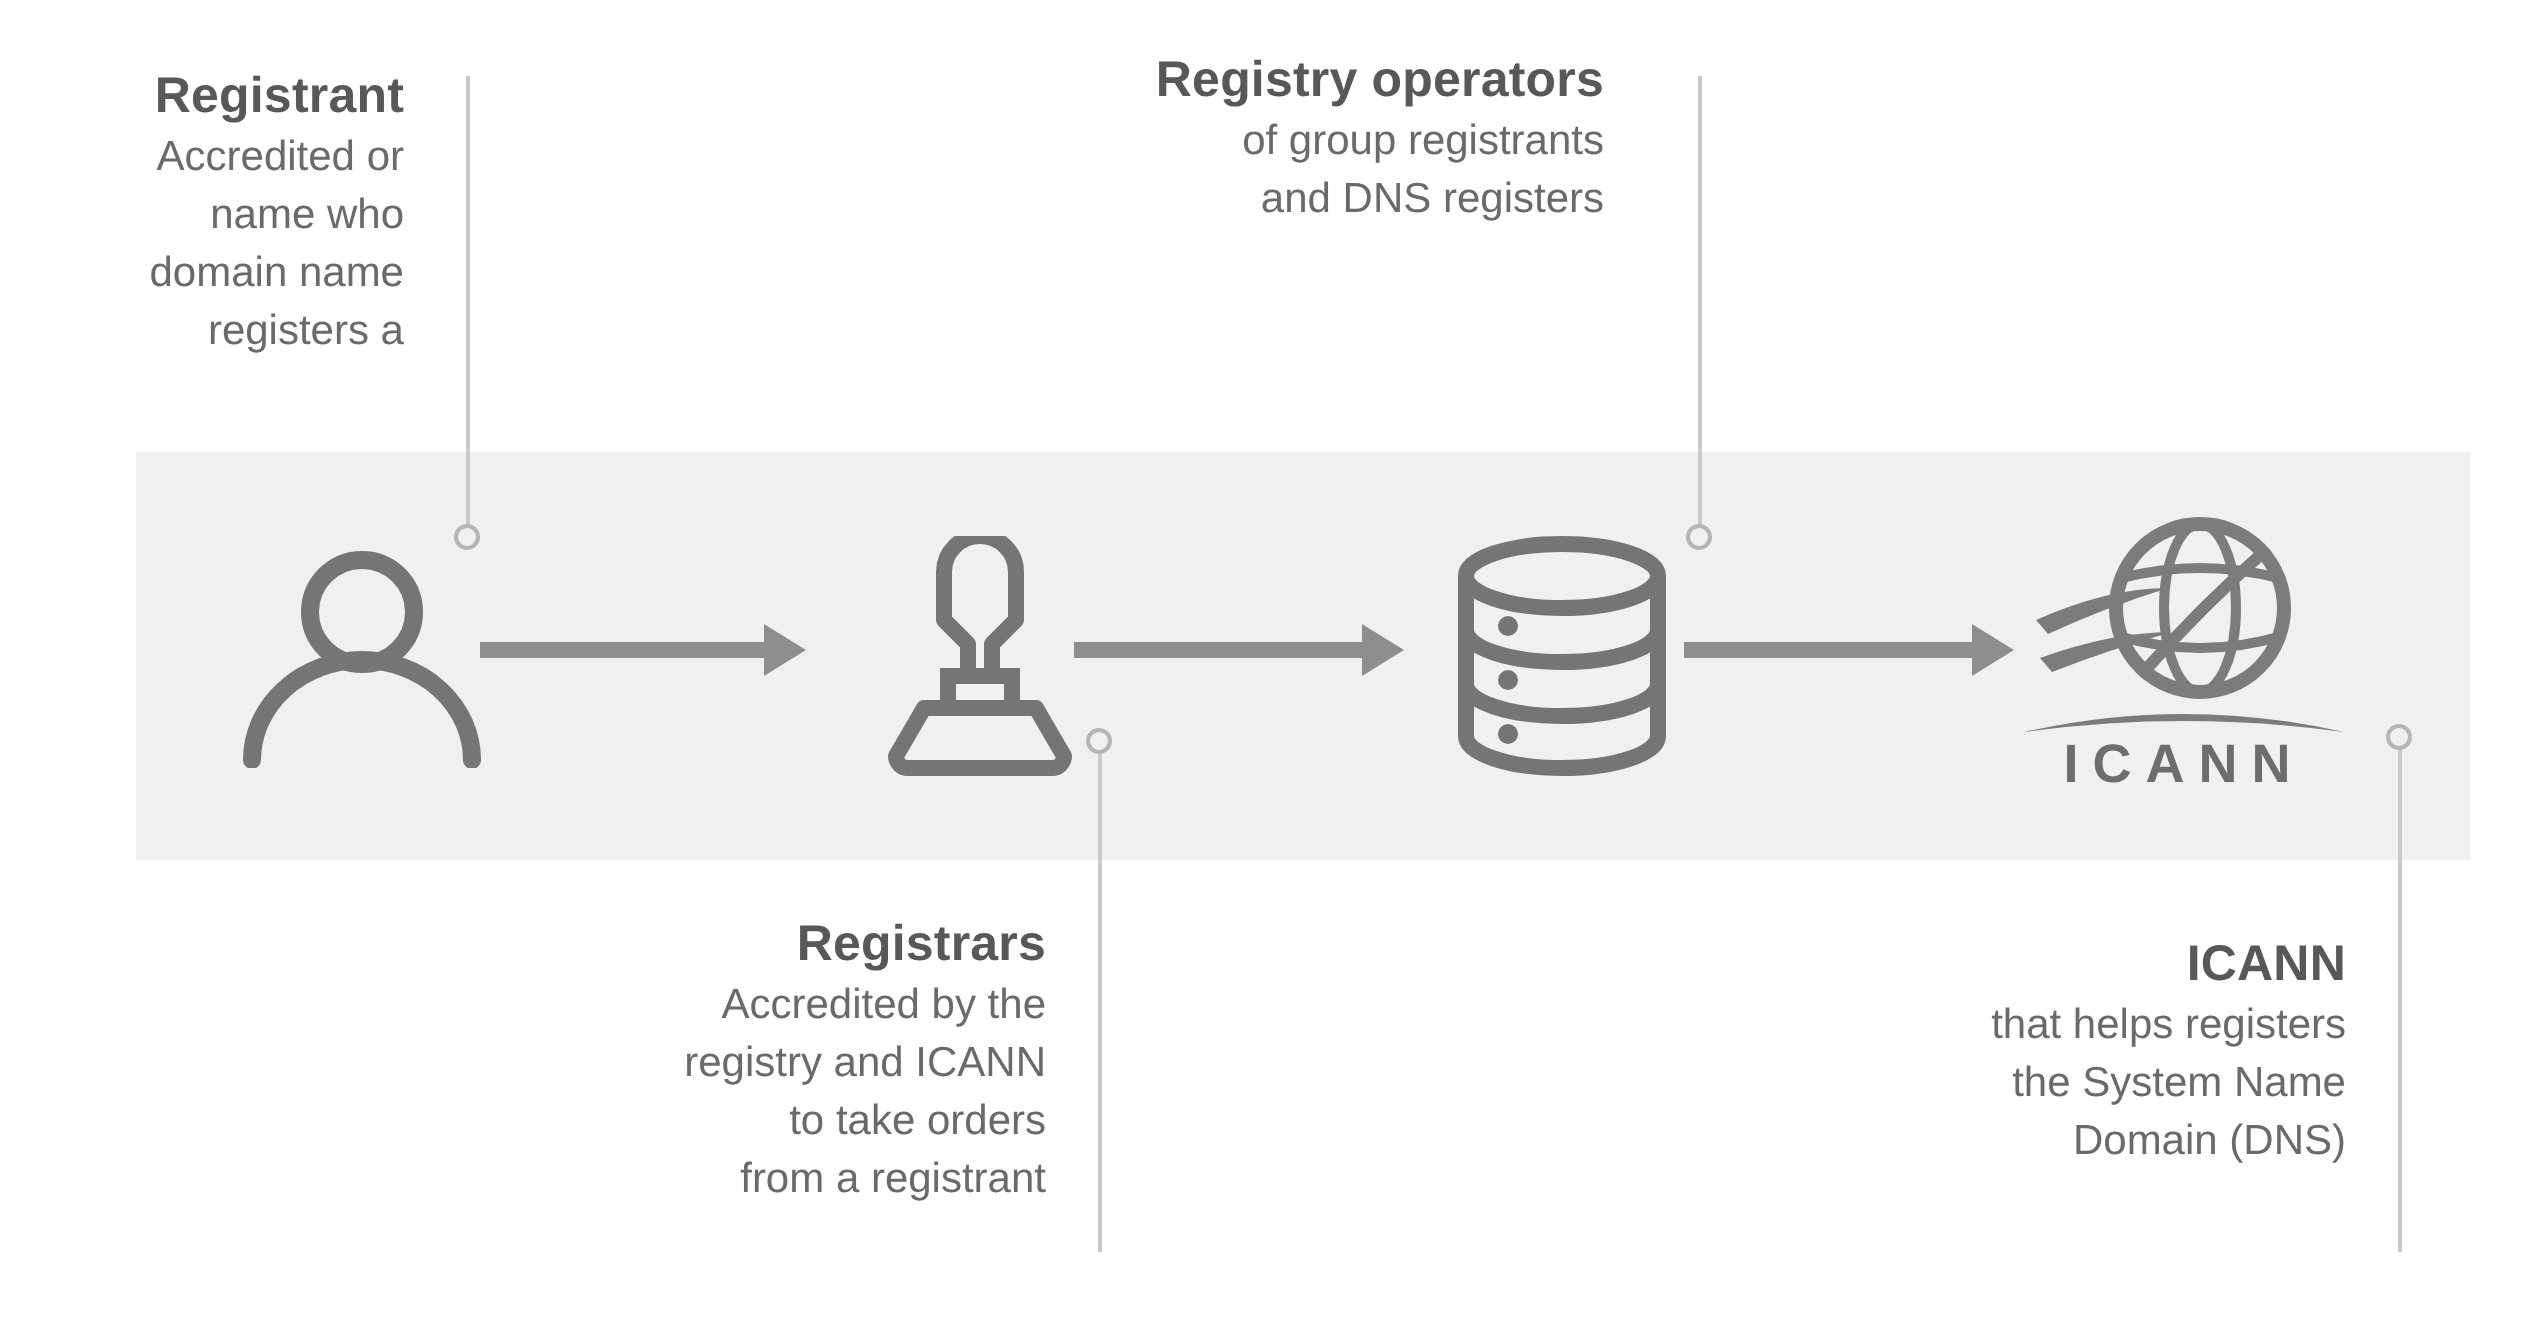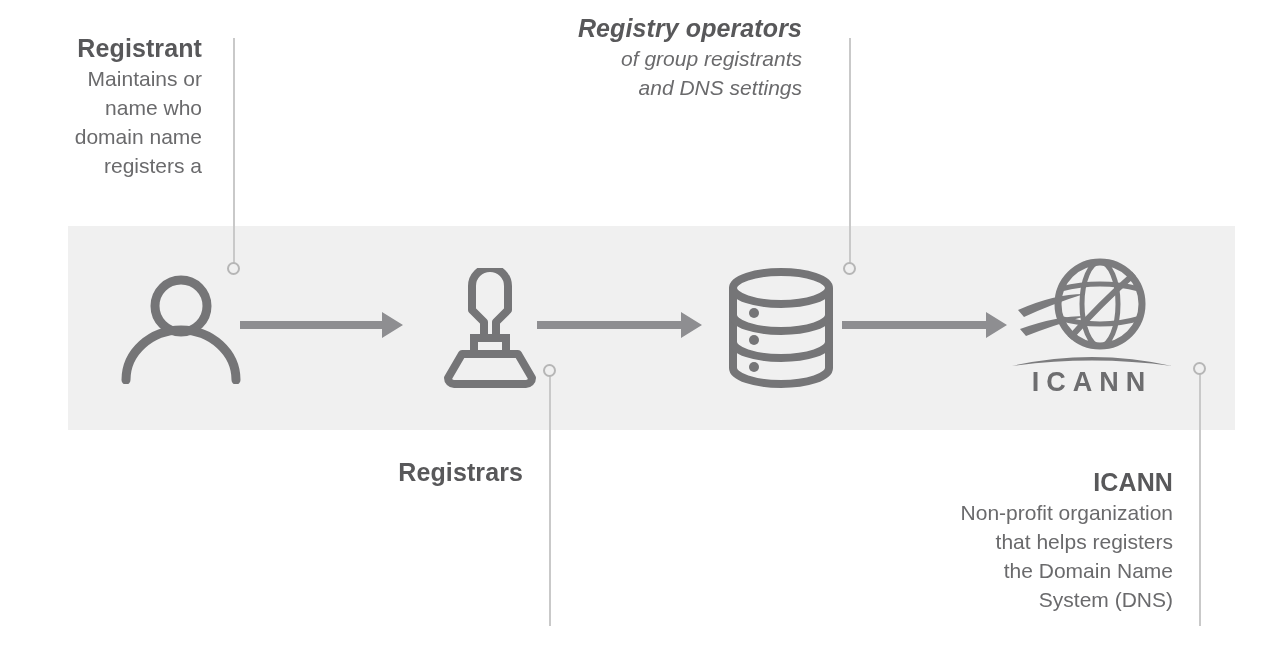--- a/index.html
+++ b/index.html
@@ -50,21 +50,21 @@
   .callout .desc {
     font-size: 21px;
     font-weight: 400;
     color: #6a6a6c;
     line-height: 1.38;
     margin: 0;
   }
   .callout .desc span { display: block; white-space: nowrap; }
 
   #callout-registrant    { left: 10px;  top: 32px;  width: 192px; }
-  #callout-registry      { left: 450px; top: 12px;  width: 352px; font-style: italic; }
+  #callout-registry      { left: 450px; top: 24px;  width: 352px; }
   #callout-registrars    { left: 280px; top: 456px; width: 243px; }
   #callout-icann         { left: 860px; top: 466px; width: 313px; }
 
   
   .connector {
     position: absolute;
     width: 2px;
     background: #c9c9c9;
   }
   .dot {
@@ -102,46 +102,51 @@
 </head>
 <body>
 
 <div id="diagram-root">
 
   <div class="band"></div>
 
   <div class="callout" id="callout-registrant">
     <div class="title">Registrant</div>
     <div class="desc">
-      <span>Maintains or</span>
+      <span>Accredited or</span>
       <span>name who</span>
       <span>domain name</span>
       <span>registers a</span>
     </div>
   </div>
 
   <div class="callout" id="callout-registry">
     <div class="title">Registry operators</div>
     <div class="desc">
       <span>of group registrants</span>
-      <span>and DNS settings</span>
+      <span>and DNS registers</span>
     </div>
   </div>
 
   <div class="callout" id="callout-registrars">
     <div class="title">Registrars</div>
+    <div class="desc">
+      <span>Accredited by the</span>
+      <span>registry and ICANN</span>
+      <span>to take orders</span>
+      <span>from a registrant</span>
+    </div>
   </div>
 
   <div class="callout" id="callout-icann">
     <div class="title">ICANN</div>
     <div class="desc">
-      <span>Non-profit organization</span>
       <span>that helps registers</span>
-      <span>the Domain Name</span>
-      <span>System (DNS)</span>
+      <span>the System Name</span>
+      <span>Domain (DNS)</span>
     </div>
   </div>
 
   <div class="connector" id="conn-registrant"></div>
   <div class="dot" id="dot-registrant"></div>
 
   <div class="connector" id="conn-registry"></div>
   <div class="dot" id="dot-registry"></div>
 
   <div class="connector" id="conn-registrars"></div>

